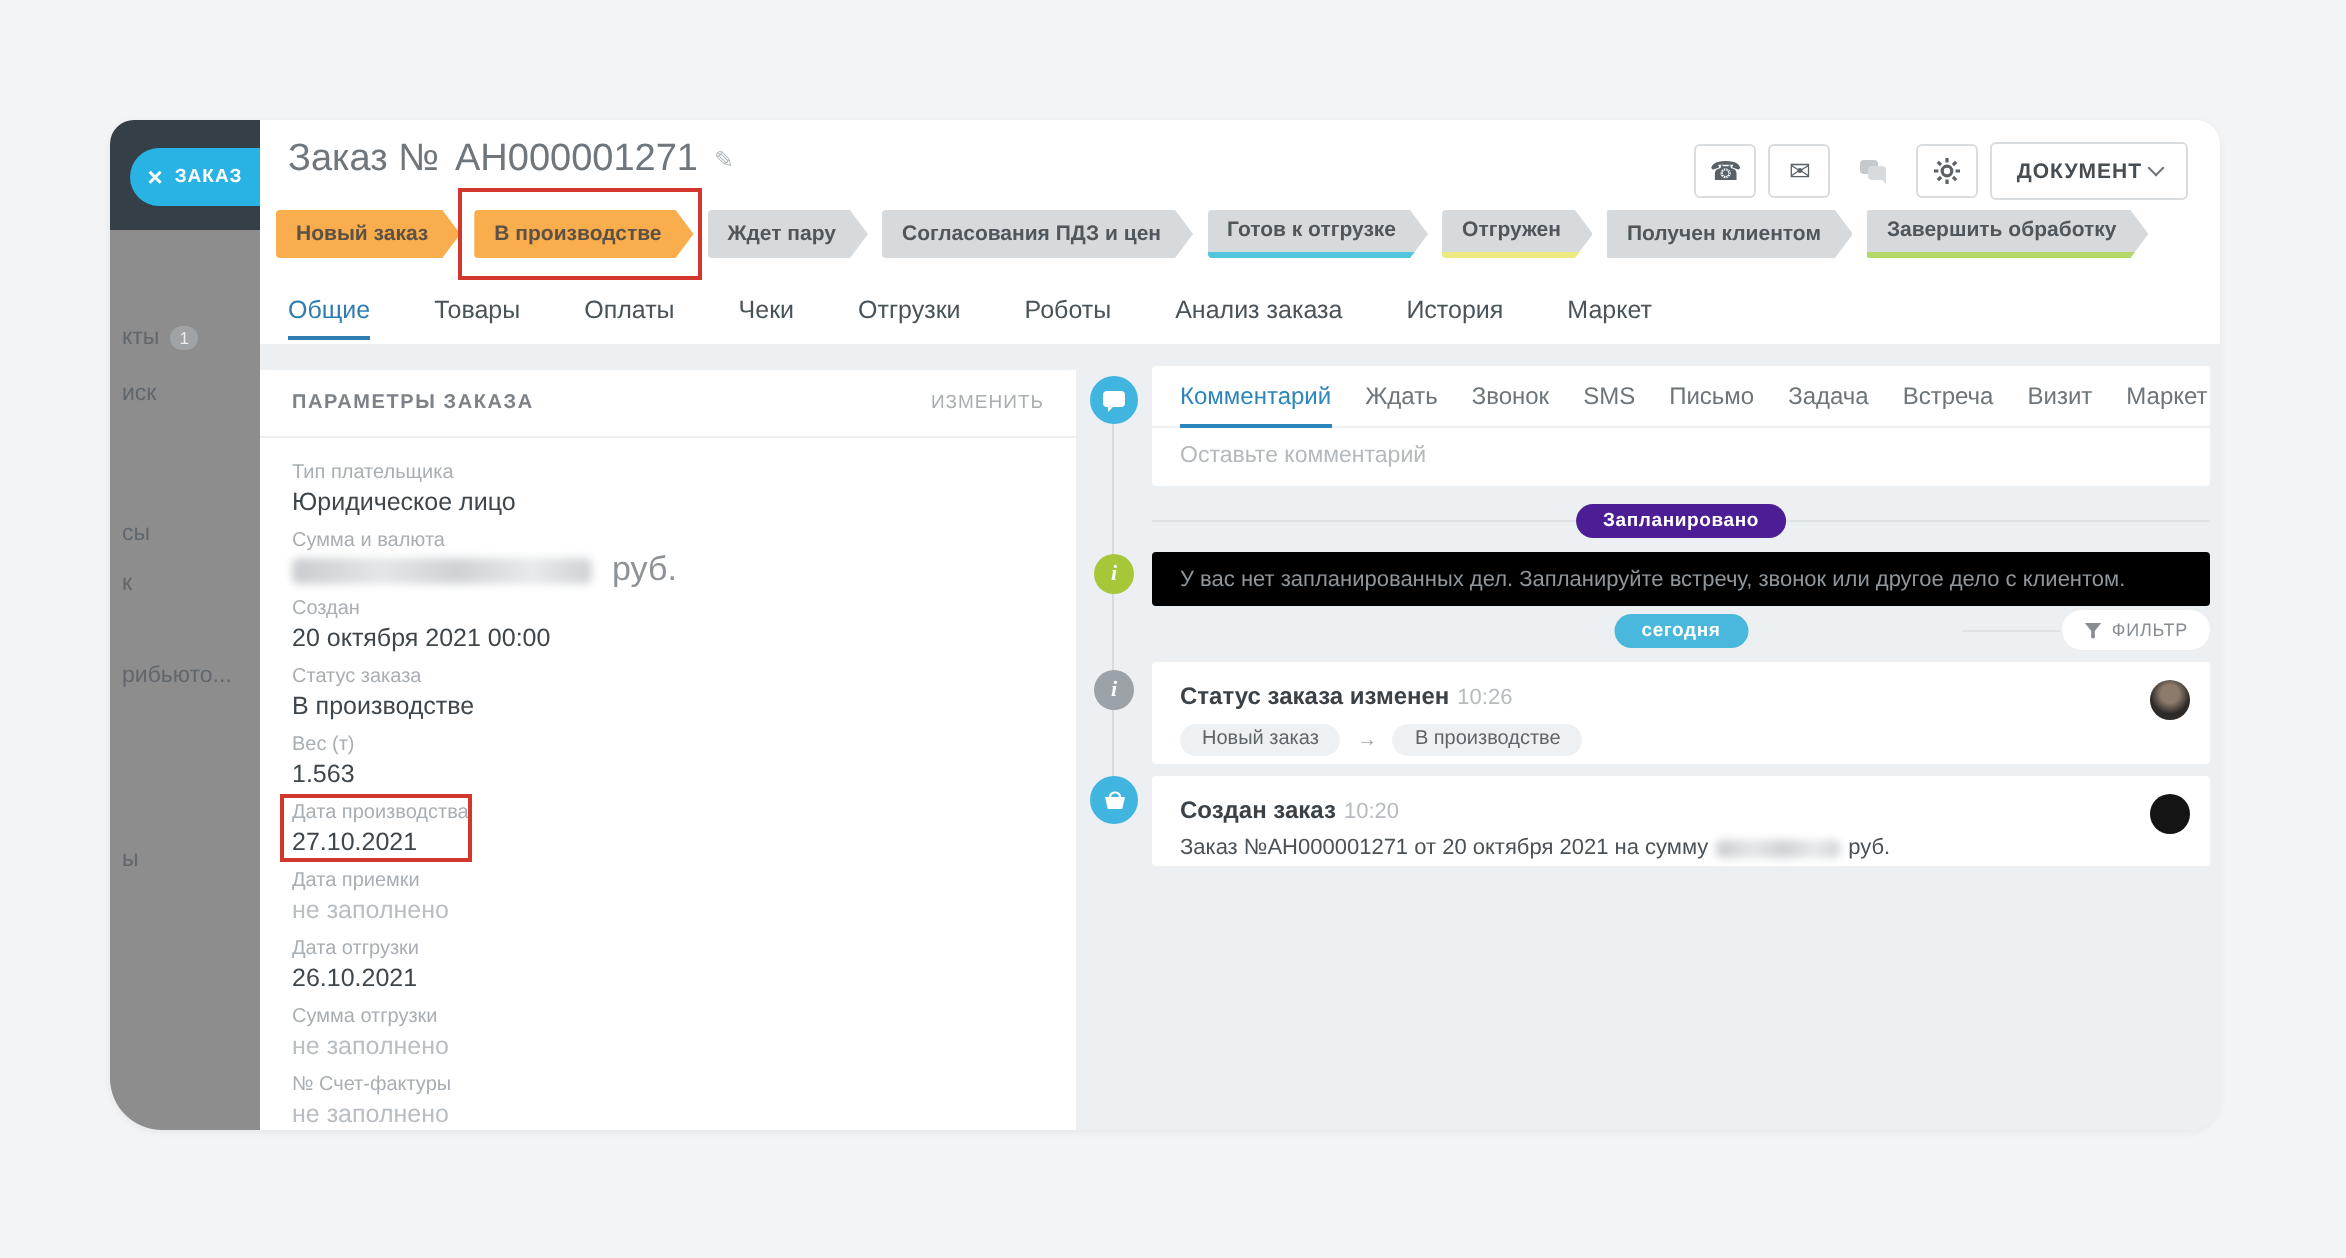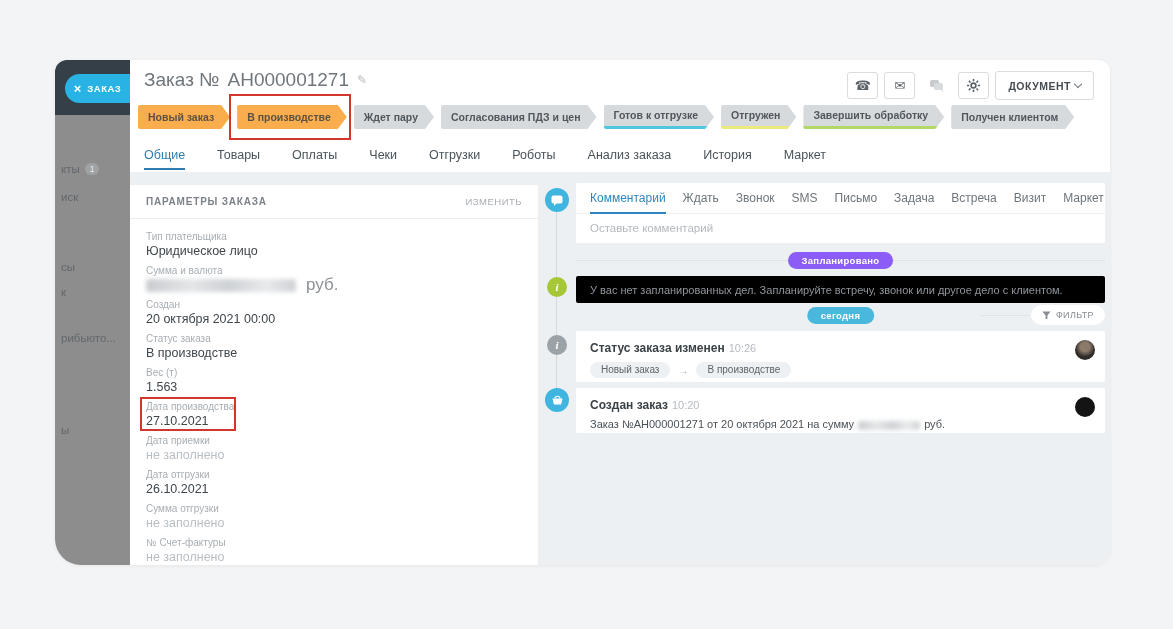--- a/index.html
+++ b/index.html
@@ -125,21 +125,21 @@
   .ftab { font-size:12px; color:#6d757b; cursor:pointer; height:31px; line-height:31px; }
   .ftab.active { color:#2c86bd; border-bottom:2px solid #2c86bd; }
   .comment-input { height:28px; line-height:28px; padding:0 14px; font-size:11.5px; color:#b4b9be; cursor:text; }
   .planned-row { position:absolute; left:446px; top:192px; width:529px; height:16px; }
   .planned-row .line, .today-row .line { position:absolute; left:0; right:0; top:8px; height:1px; background:#e0e3e6; }
   .pill-center {
     position:absolute; left:50%; transform:translateX(-50%); top:0;
     border-radius:9px; color:#fff; font-size:9.5px; font-weight:bold;
     padding:4px 14px; line-height:9px; letter-spacing:.3px;
   }
-  .planned-pill { background:#8b5cf6; }
+  .planned-pill { background:#4c1d95; }
   .today-pill { background:#49b8dc; }
   .notice { position:absolute; left:446px; top:216px; width:529px; height:27px;
     background:#000000; border-radius:2px; display:flex; align-items:center;
     padding:0 14px; font-size:11px; color:#8f969c; }
   .today-row { position:absolute; left:446px; top:247px; width:529px; height:18px; }
   .today-row .line { left:auto; right:64px; width:60px; }
   .filter-btn {
     position:absolute; right:0; top:-2px; height:20px; background:#fff; border-radius:10px;
     display:flex; align-items:center; gap:5px; padding:0 11px;
     font-size:9px; color:#878d92; letter-spacing:.4px; cursor:pointer;
@@ -245,24 +245,24 @@
         <div class="stage-wrap">
             <div class="stage inactive">Согласования ПДЗ и цен</div>
           </div>
         <div class="stage-wrap">
             <div class="stage inactive u-cyan">Готов к отгрузке</div>
           </div>
         <div class="stage-wrap">
             <div class="stage inactive u-yellow">Отгружен</div>
           </div>
         <div class="stage-wrap">
+            <div class="stage inactive">Получен клиентом</div>
+          </div>
+        <div class="stage-wrap">
             <div class="stage inactive u-green">Завершить обработку</div>
-          </div>
-        <div class="stage-wrap">
-            <div class="stage inactive">Получен клиентом</div>
           </div>
       </div>
 
       <div class="tabs">
         <div class="tab active">Общие</div>
         <div class="tab">Товары</div>
         <div class="tab">Оплаты</div>
         <div class="tab">Чеки</div>
         <div class="tab">Отгрузки</div>
         <div class="tab">Роботы</div>

